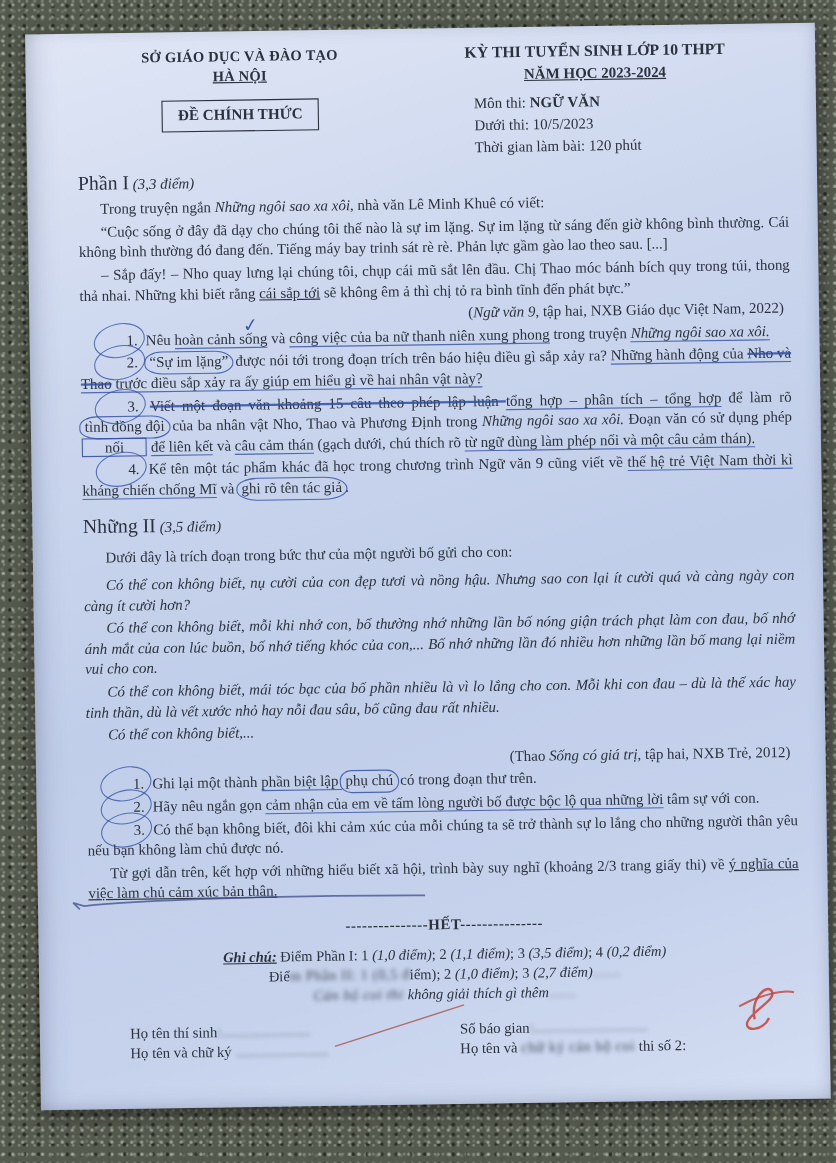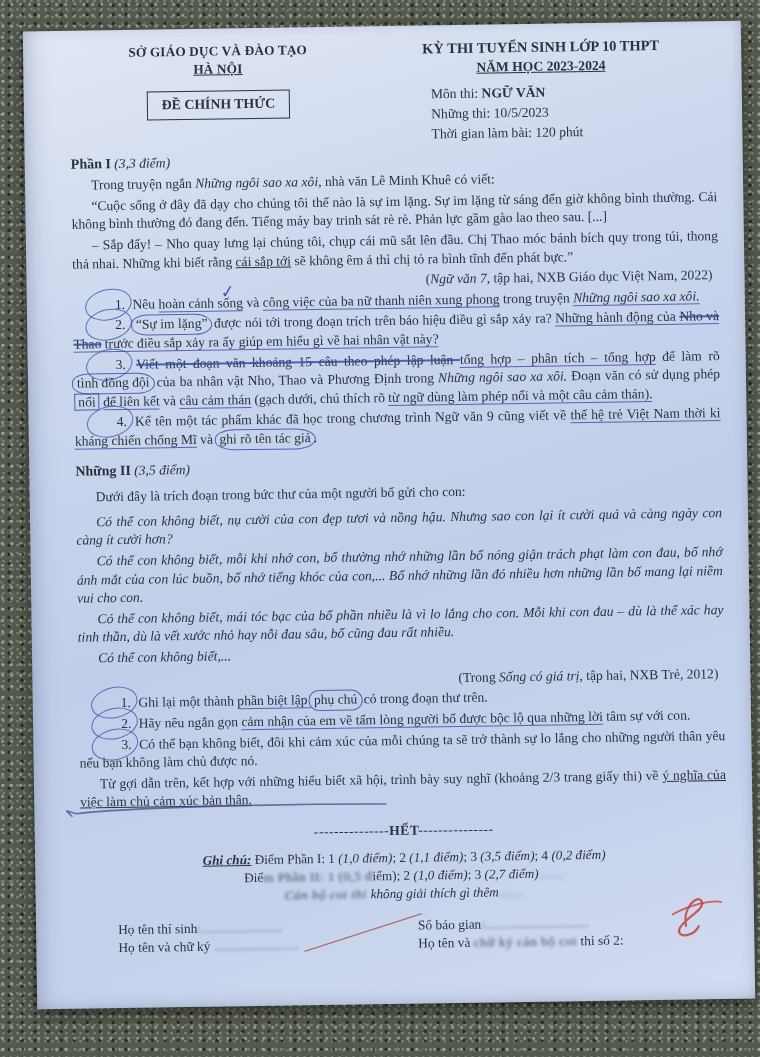--- a/index.html
+++ b/index.html
@@ -31,26 +31,26 @@
   .ind{text-indent:20px;}
   .hdr{display:flex;text-align:center;}
   .hl{width:46%;}
   .hr{width:54%;}
   .hl .org{font-weight:bold;font-size:13.2px;letter-spacing:.2px;}
   .stampbox{display:inline-block;margin-top:12px;padding:4px 14px;border:1.6px solid #2b323e;font-weight:bold;font-size:13.8px;}
   .hr .t1{font-weight:bold;font-size:14.4px;}
   .hr .t2{font-weight:bold;font-size:13.6px;text-decoration:underline;}
   .meta{text-align:left;margin:7px 0 0 64px;line-height:1.45;font-size:13.6px;}
   .sechead{margin-top:6px;}
-  .sechead .sec{font-weight:bold;font-size:14px;}
+  .sechead .sec{font-weight:normal;font-size:18px;}
   
   .pu{border-bottom:1.8px solid rgba(47,77,164,.8);}
   .pstrike{text-decoration:line-through;text-decoration-color:rgba(47,77,164,.85);text-decoration-thickness:1.6px;}
   .poval{display:inline-block;border:1.7px solid rgba(47,77,164,.82);border-radius:48% 52% 50% 50% / 110% 130% 120% 110%;padding:0 4px;margin:-2px -2px;text-indent:0;}
-  .pbox{border:1.6px solid rgba(47,77,164,.88);padding:0 3px;}
+  .pbox{border:1.6px solid rgba(47,77,164,.88);padding:0 20px;}
   .qn{position:relative;display:inline-block;padding:0 2px;margin-right:2px;}
   .qn::after{content:"";position:absolute;left:-8px;right:-5px;top:-7px;bottom:-5px;border:1.7px solid rgba(47,77,164,.75);border-radius:50%;transform:rotate(-12deg);}
   .check{position:absolute;color:rgba(47,77,164,.9);font-size:17px;transform:rotate(-6deg);font-family:"DejaVu Sans",sans-serif;}
   .smudge{filter:blur(1.7px);opacity:.85;letter-spacing:.5px;}
   .smudge2{filter:blur(2.2px);opacity:.75;letter-spacing:1px;}
   .src{text-align:right;margin-right:6px;}
   .letter{font-style:italic;}
   .notes{text-align:center;font-size:13.2px;}
   .namerow{display:flex;margin-top:14px;font-size:13.4px;}
   .namecol-l{width:52%;padding-left:36px;box-sizing:border-box;text-align:left;}
@@ -68,34 +68,34 @@
       <div class="hl">
         <div class="org">SỞ GIÁO DỤC VÀ ĐÀO TẠO</div>
         <div class="org u">HÀ NỘI</div>
         <div><span class="stampbox">ĐỀ CHÍNH THỨC</span></div>
       </div>
       <div class="hr">
         <div class="t1">KỲ THI TUYỂN SINH LỚP 10 THPT</div>
         <div class="t2">NĂM HỌC 2023-2024</div>
         <div class="meta">
           <div><span>Môn thi:</span> <span class="b">NGỮ VĂN</span></div>
-          <div><span>Những thi:</span> <span>10/5/2023</span></div>
+          <div><span>Dưới thi:</span> <span>10/5/2023</span></div>
           <div>Thời gian làm bài: 120 phút</div>
         </div>
       </div>
     </div>
 
     <p class="sechead"><span class="sec">Phần I</span> <span class="i">(3,3 điểm)</span></p>
 
     <p class="ind"><span>Trong truyện ngắn </span><span class="i">Những ngôi sao xa xôi</span><span>, nhà văn Lê Minh Khuê có viết:</span></p>
 
     <p class="ind">“Cuộc sống ở đây đã dạy cho chúng tôi thế nào là sự im lặng. Sự im lặng từ sáng đến giờ không bình thường. Cái không bình thường đó đang đến. Tiếng máy bay trinh sát rè rè. Phản lực gầm gào lao theo sau. [...]</p>
     <p class="ind"><span>– Sắp đấy! – Nho quay lưng lại chúng tôi, chụp cái mũ sắt lên đầu. Chị Thao móc bánh bích quy trong túi, thong thả nhai. Những khi biết rằng </span><span class="u">cái sắp tới</span><span> sẽ không êm ả thì chị tỏ ra bình tĩnh đến phát bực.”</span></p>
 
-    <p class="src"><span>(</span><span class="i">Ngữ văn 7</span><span>, tập hai, NXB Giáo dục Việt Nam, 2022)</span></p>
+    <p class="src"><span>(</span><span class="i">Ngữ văn 9</span><span>, tập hai, NXB Giáo dục Việt Nam, 2022)</span></p>
 
     <p class="ind" style="position:relative;">
       <span class="check" style="left:128px;top:-13px;">✓</span>
       <span class="qn">1.</span>
       <span>Nêu </span><span class="pu">hoàn cảnh sống</span><span> và </span><span class="pu">công việc của ba nữ thanh niên xung phong</span><span> trong truyện </span><span class="i pu">Những ngôi sao xa xôi.</span>
     </p>
 
     <p class="ind">
       <span class="qn">2.</span>
       <span class="poval">“Sự im lặng”</span><span> được nói tới trong đoạn trích trên báo hiệu điều gì sắp xảy ra? </span><span class="pu">Những hành động của </span><span class="pu pstrike">Nho và Thao</span><span class="pu"> trước điều sắp xảy ra ấy giúp em hiểu gì về hai nhân vật này?</span>
@@ -113,21 +113,21 @@
 
     <p class="sechead" style="margin-top:10px;"><span class="sec">Những II</span> <span class="i">(3,5 điểm)</span></p>
 
     <p class="ind" style="margin-top:8px;">Dưới đây là trích đoạn trong bức thư của một người bố gửi cho con:</p>
 
     <p class="ind letter" style="margin-top:6px;">Có thể con không biết, nụ cười của con đẹp tươi và nồng hậu. Nhưng sao con lại ít cười quá và càng ngày con càng ít cười hơn?</p>
     <p class="ind letter">Có thể con không biết, mỗi khi nhớ con, bố thường nhớ những lần bố nóng giận trách phạt làm con đau, bố nhớ ánh mắt của con lúc buồn, bố nhớ tiếng khóc của con,... Bố nhớ những lần đó nhiều hơn những lần bố mang lại niềm vui cho con.</p>
     <p class="ind letter">Có thể con không biết, mái tóc bạc của bố phần nhiều là vì lo lắng cho con. Mỗi khi con đau – dù là thể xác hay tinh thần, dù là vết xước nhỏ hay nỗi đau sâu, bố cũng đau rất nhiều.</p>
     <p class="ind letter">Có thể con không biết,...</p>
 
-    <p class="src" style="margin-top:6px;"><span>(Trong </span><span class="i">Sống có giá trị</span><span>, tập hai, NXB Trẻ, 2012)</span></p>
+    <p class="src" style="margin-top:6px;"><span>(Thao </span><span class="i">Sống có giá trị</span><span>, tập hai, NXB Trẻ, 2012)</span></p>
 
     <p class="ind">
       <span class="qn">1.</span>
       <span>Ghi lại một thành </span><span class="pu">phần biệt lập </span><span class="poval">phụ chú</span><span> có trong đoạn thư trên.</span>
     </p>
 
     <p class="ind">
       <span class="qn">2.</span>
       <span>Hãy nêu ngắn gọn </span><span class="pu">cảm nhận của em về tấm lòng người bố được bộc lộ qua những lời</span><span> tâm sự với con.</span>
     </p>

